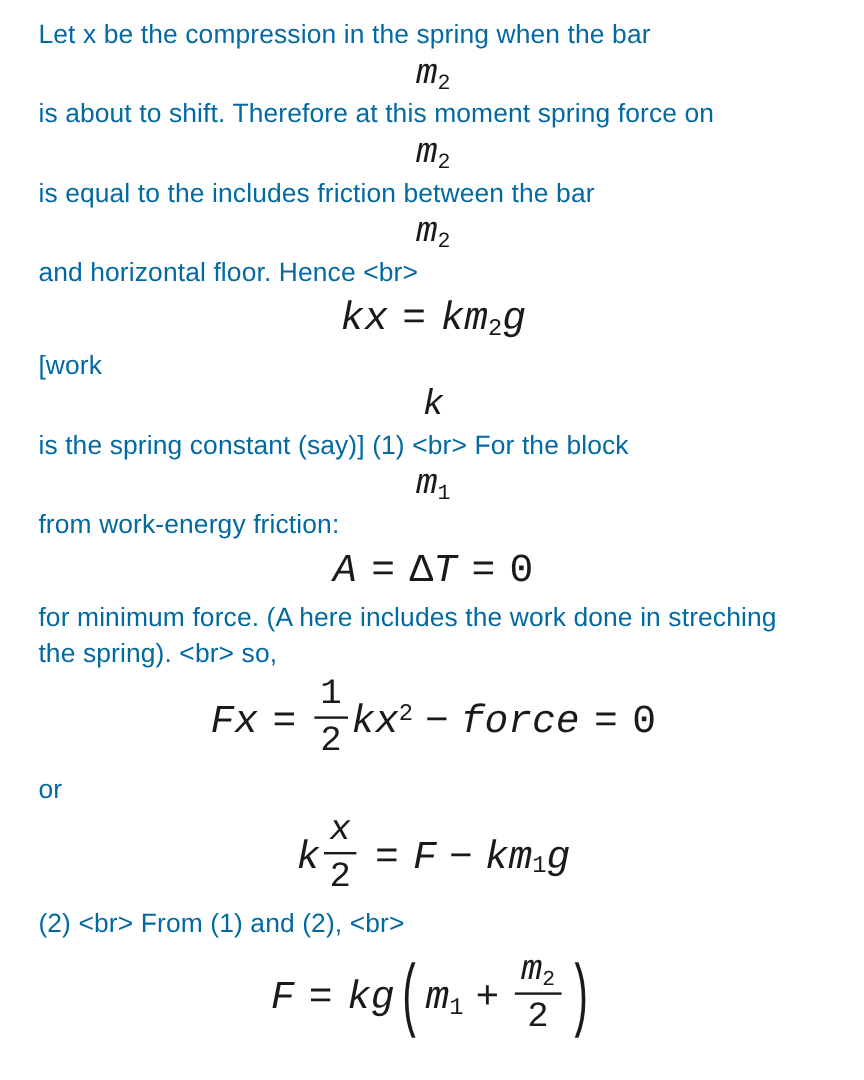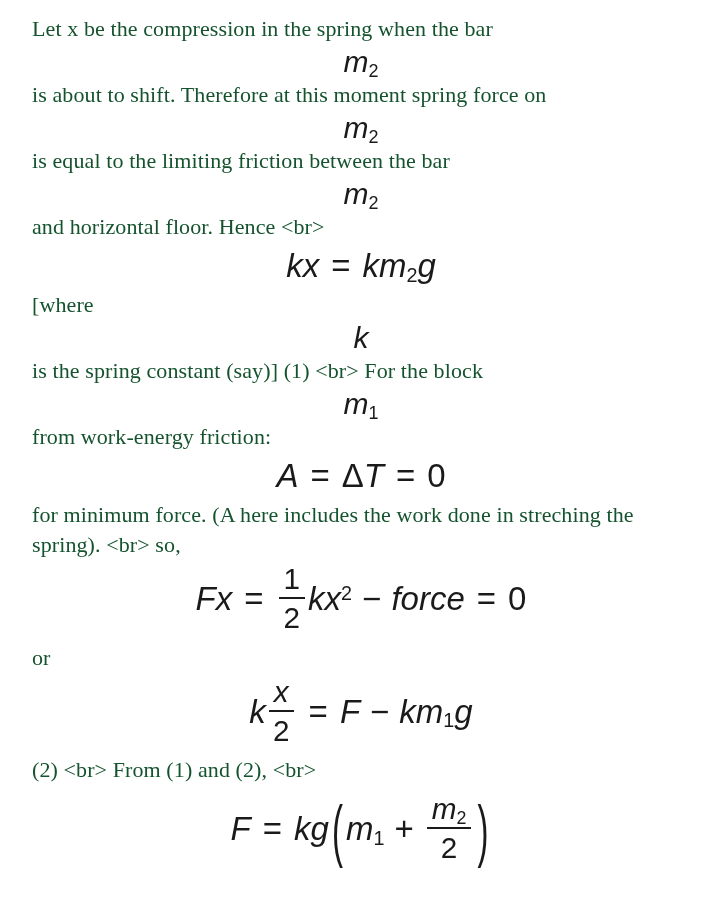--- a/index.html
+++ b/index.html
@@ -7,30 +7,29 @@
     width: 720px; height: 900px;
     background: #ffffff;
     overflow: hidden;
     font-family: "Liberation Sans", sans-serif;
     box-sizing: border-box;
     padding: 14px 30px 0 32px;
   }
   .text {
     font-size: 22px;
     line-height: 30px;
-    color: #14532d;
+    color: #0369a1;
     margin: 0;
     max-width: 650px;
     letter-spacing: 0.1px;
-    font-family: Liberation Serif, serif;
   }
   .math {
     text-align: center;
     color: #1a1a1a;
-    font-family: Liberation Sans, sans-serif;
+    font-family: Liberation Mono, monospace;
     font-style: italic;
   }
   .m-sm { font-size: 30px; line-height: 36px; margin: 0; }
   .m-lg { font-size: 33px; line-height: 42px; margin: 3px 0; }
   .m-frac { line-height: 40px; margin: 5px 0; }
   .it { font-style: italic; }
   .rm { font-style: normal; }
   .rel { font-style: normal; padding: 0 12px; }
   .op  { font-style: normal; padding: 0 10px; }
   .math sub {
@@ -72,29 +71,29 @@
 <body>
 
 <p class="text">Let x be the compression in the spring when the bar</p>
 
 <div class="math m-sm"><span class="it">m</span><sub>2</sub></div>
 
 <p class="text">is about to shift. Therefore at this moment spring force on</p>
 
 <div class="math m-sm"><span class="it">m</span><sub>2</sub></div>
 
-<p class="text">is equal to the limiting friction between the bar</p>
+<p class="text">is equal to the includes friction between the bar</p>
 
 <div class="math m-sm"><span class="it">m</span><sub>2</sub></div>
 
 <p class="text">and horizontal floor. Hence &lt;br&gt;</p>
 
 <div class="math m-lg"><span class="it">kx</span><span class="rel">=</span><span class="it">km</span><sub>2</sub><span class="it">g</span></div>
 
-<p class="text">[where</p>
+<p class="text">[work</p>
 
 <div class="math m-sm"><span class="it">k</span></div>
 
 <p class="text">is the spring constant (say)] (1) &lt;br&gt; For the block</p>
 
 <div class="math m-sm"><span class="it">m</span><sub>1</sub></div>
 
 <p class="text">from work-energy friction:</p>
 
 <div class="math m-lg"><span class="it">A</span><span class="rel">=</span><span class="rm">Δ</span><span class="it">T</span><span class="rel">=</span><span class="rm">0</span></div>

